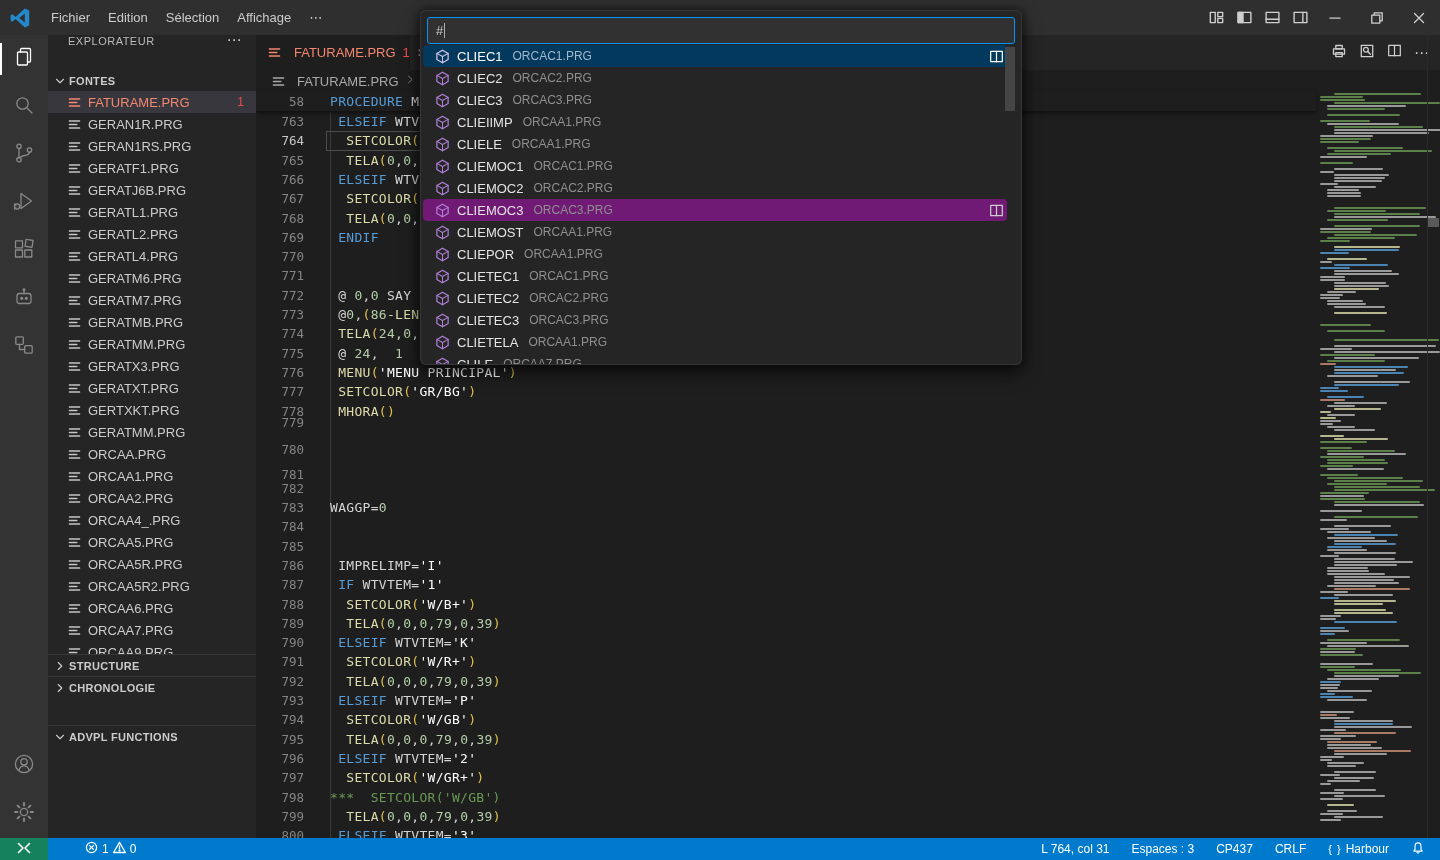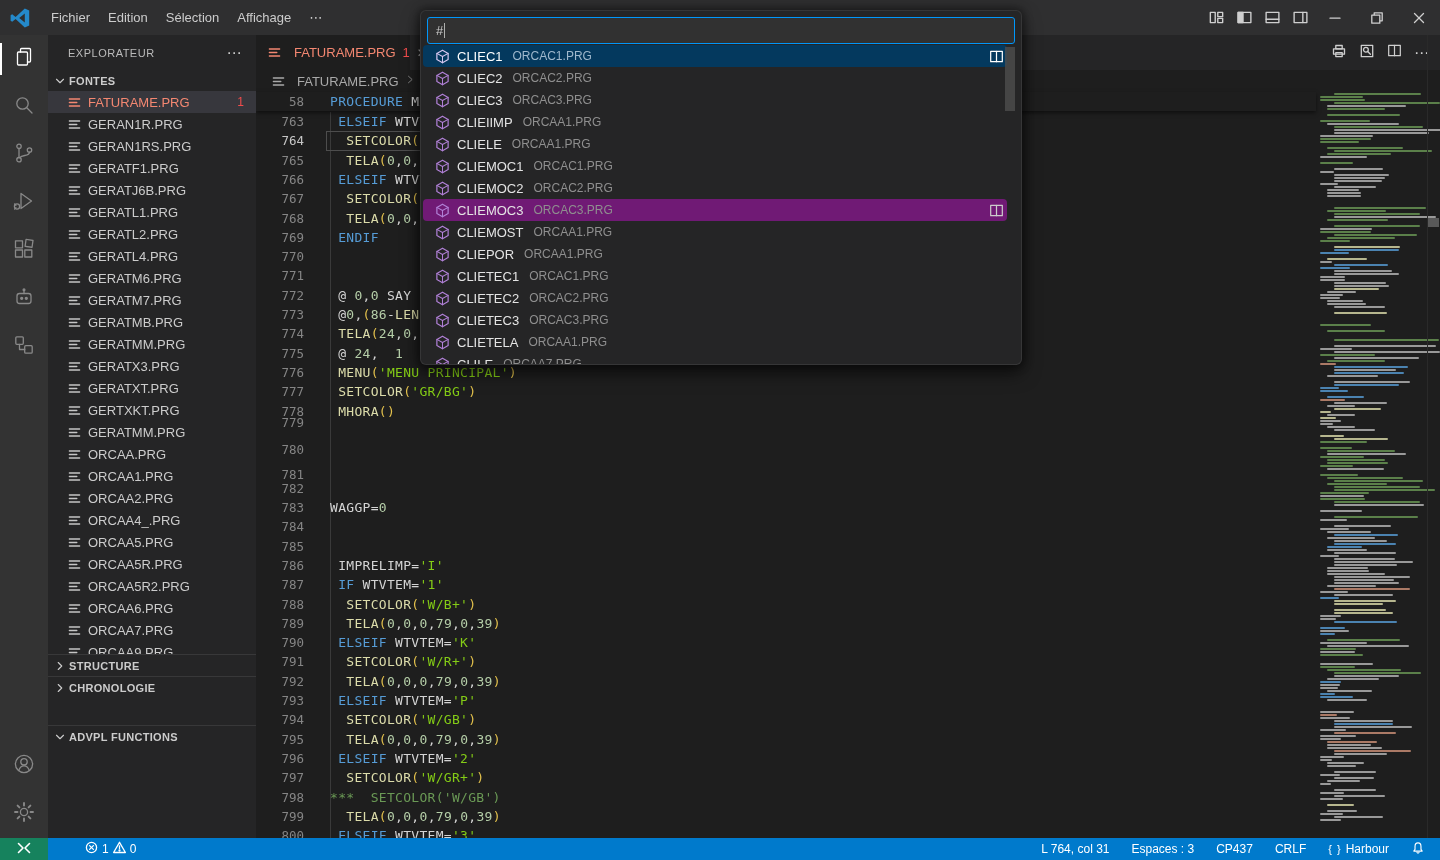--- a/index.html
+++ b/index.html
@@ -19,21 +19,21 @@
 
   
   #activitybar{position:absolute;left:0;top:35px;bottom:22px;width:48px;background:#333333;
     display:flex;flex-direction:column;z-index:5}
   .ab-ic{height:48px;display:flex;align-items:center;justify-content:center;position:relative}
   .ab-ic.active::before{content:"";position:absolute;left:0;top:8px;bottom:8px;width:2px;background:#ffffff}
   .ab-spacer{flex:1}
 
   
   #sidebar{position:absolute;left:48px;top:35px;bottom:22px;width:208px;background:#252526;z-index:4}
-  .sb-header{height:35px;display:flex;align-items:center;padding:0 14px 0 20px;font-size:11px;
+  .sb-header{height:35px;display:flex;padding:0 14px 0 20px;font-size:11px;
     color:#bbbbbb;letter-spacing:.5px}
   .sb-more{margin-left:auto;color:#cccccc;font-size:15px;line-height:10px}
   .sb-section{position:absolute;left:0;right:0;height:22px;display:flex;align-items:center;
     font-size:11px;font-weight:bold;color:#cccccc;padding-left:4px;letter-spacing:.3px;
     border-top:1px solid rgba(128,128,128,.22)}
   .sb-section .chev{width:16px;height:16px;display:flex;align-items:center;justify-content:center;margin-right:1px}
   #sec-fontes{top:35px;border-top:none}
   #file-list{position:absolute;top:56px;left:0;right:0;height:563px;overflow:hidden}
   .file-row{height:22px;display:flex;align-items:center;padding-left:20px;font-size:13px;color:#cccccc}
   .file-row.selected{background:#37373d;color:#f48771}
@@ -58,21 +58,21 @@
   #sticky{position:absolute;top:57px;left:0;right:124px;height:19px;background:#1e1e1e;z-index:3;
     box-shadow:0 2px 4px rgba(0,0,0,.5);display:flex;font-size:13px;line-height:19px;letter-spacing:.3px}
   .ln{width:48px;text-align:right;color:#858585;font-size:12.5px;flex:none;letter-spacing:0}
   .ln.cur{color:#c6c6c6}
   .lt{white-space:pre;padding-left:26px}
   #code{position:absolute;left:0;top:0;right:0;bottom:0}
   .code-row{position:absolute;left:0;right:134px;height:19.3px;display:flex;font-size:13px;
     line-height:19.3px;letter-spacing:.3px}
   #indent-guide{position:absolute;left:74px;top:77px;height:726px;width:1px;background:#3a3a3a}
   #cur-box{position:absolute;left:70px;width:106px;height:19.3px;border:1px solid #4d4d4d}
-  .tk-kw{color:#569cd6}.tk-fn{color:#dcdcaa}.tk-str{color:#84cc16}.tk-num{color:#b5cea8}
+  .tk-kw{color:#569cd6}.tk-fn{color:#dcdcaa}.tk-str{color:#ffffff}.tk-num{color:#b5cea8}
   .tk-cmt{color:#6a9955}.tk-pl{color:#d4d4d4}.tk-br{color:#e2c04c}
 
   #minimap{position:absolute;left:1060px;top:55px;width:112px;height:742px}
   .mm-bar{position:absolute;height:2px;border-radius:1px;opacity:.8}
   #scrollbar{position:absolute;right:0;top:0;bottom:0;width:13px;border-left:1px solid #2a2a2a}
   #scroll-slider{position:absolute;right:1px;top:183px;width:11px;height:9px;background:#8a8a8a;opacity:.55}
 
   
   #quickopen{position:absolute;left:420px;top:10px;width:602px;height:355px;background:#252526;
     z-index:50;border-radius:6px;border:1px solid rgba(255,255,255,.08);overflow:hidden;

